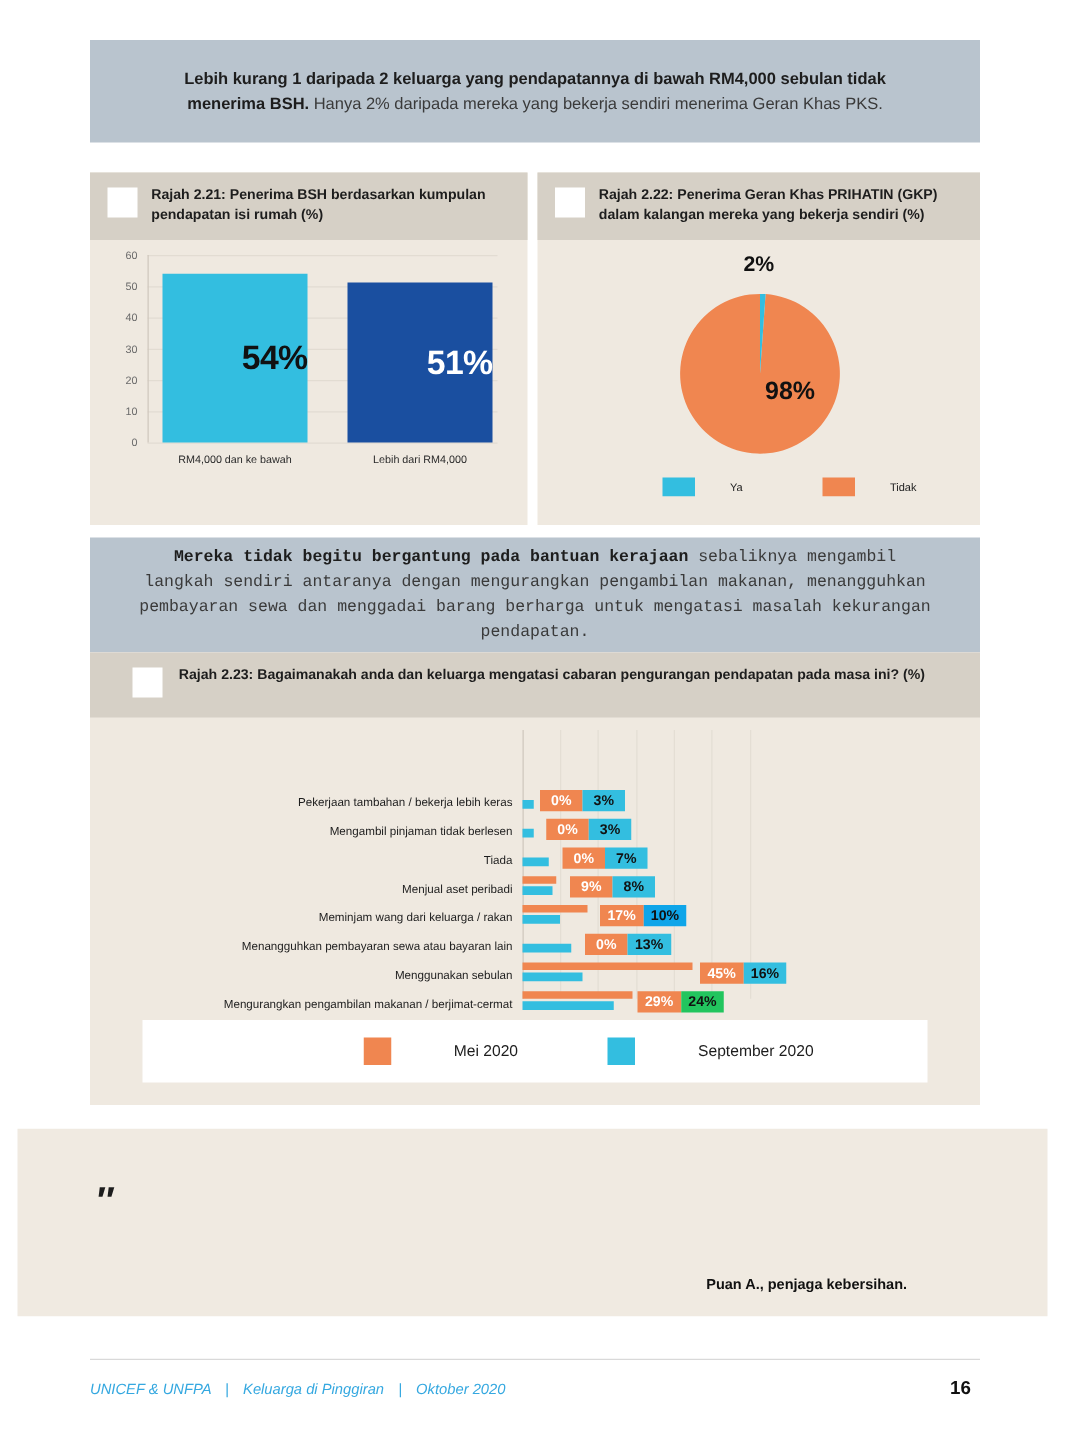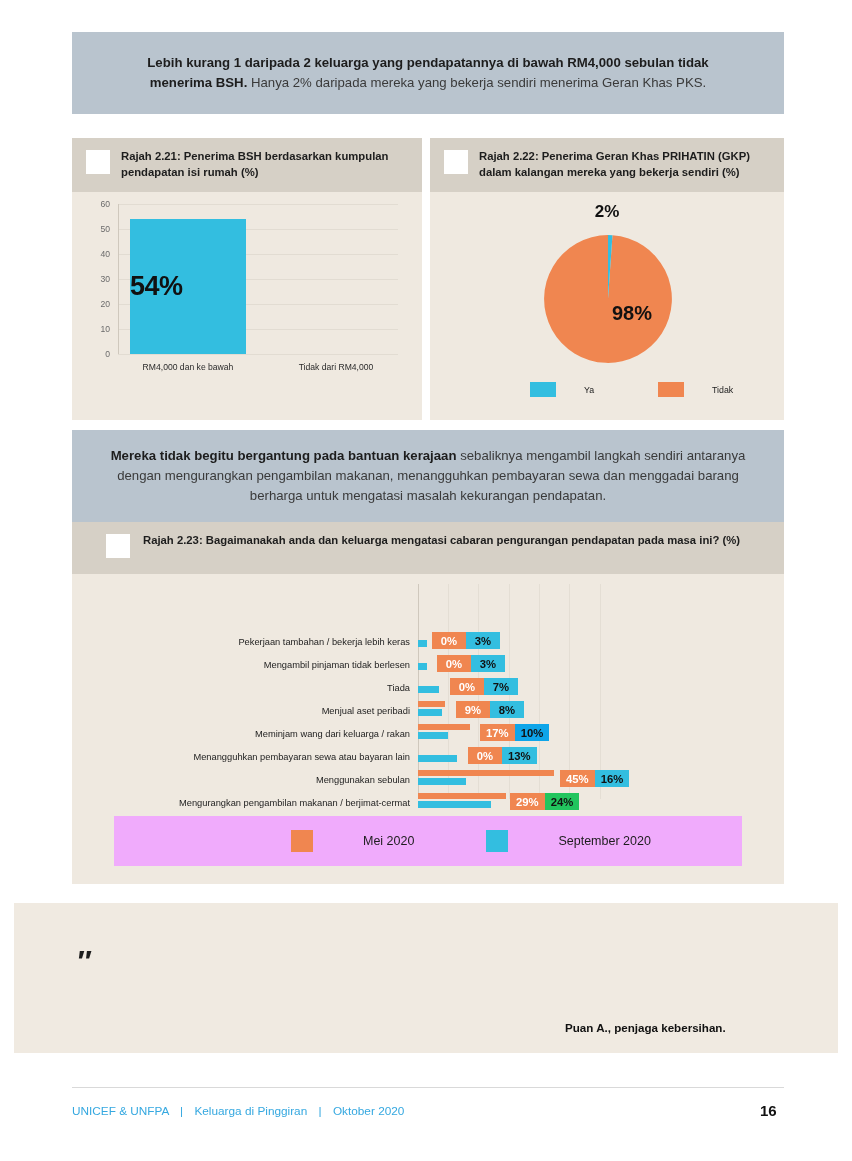--- a/index.html
+++ b/index.html
@@ -47,21 +47,21 @@
     width:22px;
   }
   .vbar-grid-line {
     position:absolute; height:1px; background:#e2dcd2; left:36px; right:14px;
   }
   .vbar-axis-vline {
     position:absolute; width:1px; background:#cfc8bd; top:0; bottom:0; left:36px;
   }
   .vbar {
     position:absolute; bottom:0;
-    display:flex; align-items:center; justify-content:flex-start;
+    display:flex; align-items:center; justify-content:flex-end;
   }
   .vbar-value { font-size:27px; font-weight:700; letter-spacing:-0.5px; }
   .vbar-cat {
     position:absolute; font-size:8.6px; color:#2b2b2b; text-align:center;
   }
 
   
   .pie-top-label {
     position:absolute; font-size:17px; font-weight:700; color:#111;
   }
@@ -86,21 +86,21 @@
     font-size:11.3px; font-weight:700; color:#ffffff; padding:0 6px;
     min-width:34px;
   }
   .hb-callout .seg.blue { color:#111; }
   .hbar-axis-tick {
     position:absolute; font-size:10px; color:#1d1d1d; text-align:center; width:20px;
   }
   .hbar-vgrid { position:absolute; width:1px; background:#e4ded4; }
 
   .hlegend {
-    position:absolute; background:#f0abfc; display:flex; align-items:center;
+    position:absolute; background:#ffffff; display:flex; align-items:center;
   }
   .hlegend .item { display:flex; align-items:center; gap:0; }
   .hlegend .sq { width:22px; height:22px; }
   .hlegend .lbl { font-size:12.5px; color:#1d1d1d; }
 
   
   .quote-card { position:absolute; background:#f0eae1; }
   .qmark {
     position:absolute; font-size:30px; font-weight:700; color:#1d1d1d;
     font-style:italic; line-height:1;
@@ -145,23 +145,26 @@
       <div class="vbar-axis-label" style="left:6px; top:20px;">50</div>
       <div class="vbar-axis-label" style="left:6px; top:45px;">40</div>
       <div class="vbar-axis-label" style="left:6px; top:70px;">30</div>
       <div class="vbar-axis-label" style="left:6px; top:95px;">20</div>
       <div class="vbar-axis-label" style="left:6px; top:120px;">10</div>
       <div class="vbar-axis-label" style="left:6px; top:145px;">0</div>
 
       <div class="vbar" style="left:48px; width:116px; height:135px; background:#33bee0;">
         <span class="vbar-value" style="color:#111;">54%</span>
       </div>
+      <div class="vbar" style="left:196px; width:116px; height:128px; background:#1a4fa0;">
+        <span class="vbar-value" style="color:#fff;">51%</span>
+      </div>
 
       <div class="vbar-cat" style="left:48px; width:116px; top:158px;">RM4,000 dan ke bawah</div>
-      <div class="vbar-cat" style="left:196px; width:116px; top:158px;">Tidak dari RM4,000</div>
+      <div class="vbar-cat" style="left:196px; width:116px; top:158px;">Lebih dari RM4,000</div>
     </div>
   </div>
 
   <div class="fig-card" style="left:430px; top:138px; width:354px; height:282px;">
     <div class="fig-title-bar" style="height:54px;">
       <div class="fig-swatch"></div>
       <div class="fig-title">Rajah 2.22: Penerima Geran Khas PRIHATIN (GKP) dalam kalangan mereka yang bekerja sendiri (%)</div>
     </div>
 
     <div style="position:absolute; left:0; top:54px; width:354px; height:228px;">
@@ -184,21 +187,21 @@
         <span class="leg-txt" style="margin-left:28px;">Ya</span>
       </div>
       <div class="pie-legend" style="left:228px; top:190px;">
         <span class="leg-sq" style="background:#f08650;"></span>
         <span class="leg-txt" style="margin-left:28px;">Tidak</span>
       </div>
     </div>
   </div>
 
   <div class="panel headline-band" style="left:72px; top:430px; width:712px; height:92px;">
-    <div class="headline-text" style="max-width:640px;">
+    <div class="headline-text" style="max-width:640px;font-family:Liberation Mono, monospace;">
       <b>Mereka tidak begitu bergantung pada bantuan kerajaan</b><span class="reg"> sebaliknya mengambil langkah sendiri antaranya dengan mengurangkan pengambilan makanan, menangguhkan pembayaran sewa dan menggadai barang berharga untuk mengatasi masalah kekurangan pendapatan.</span>
     </div>
   </div>
 
   <div class="fig-card" style="left:72px; top:522px; width:712px; height:362px;">
     <div class="fig-title-bar" style="height:52px; padding-left:34px; gap:13px;">
       <div class="fig-swatch"></div>
       <div class="fig-title" style="max-width:600px;">Rajah 2.23: Bagaimanakah anda dan keluarga mengatasi cabaran pengurangan pendapatan pada masa ini? (%)</div>
     </div>
 
@@ -305,21 +308,21 @@
     </div>
   </div>
 
   <div class="quote-card" style="left:14px; top:903px; width:824px; height:150px;">
     <div class="qmark" style="left:62px; top:43px;">″</div>
 
     <div class="quote-attr" style="left:520px; top:118px;padding-left:31px;">Puan A., penjaga kebersihan.</div>
   </div>
 
   <div class="footer-rule" style="left:72px; top:1087px; width:712px;"></div>
-  <div class="footer-text" style="left:72px; top:1104px;">
+  <div class="footer-text" style="left:72px; top:1104px;font-style:italic;">
     <span>UNICEF &amp; UNFPA</span>
     <span class="sep" style="margin:0 8px;">|</span>
     <span>Keluarga di Pinggiran</span>
     <span class="sep" style="margin:0 8px;">|</span>
     <span>Oktober 2020</span>
   </div>
   <div class="footer-page" style="left:760px; top:1102px;">16</div>
 
 </div>
 

